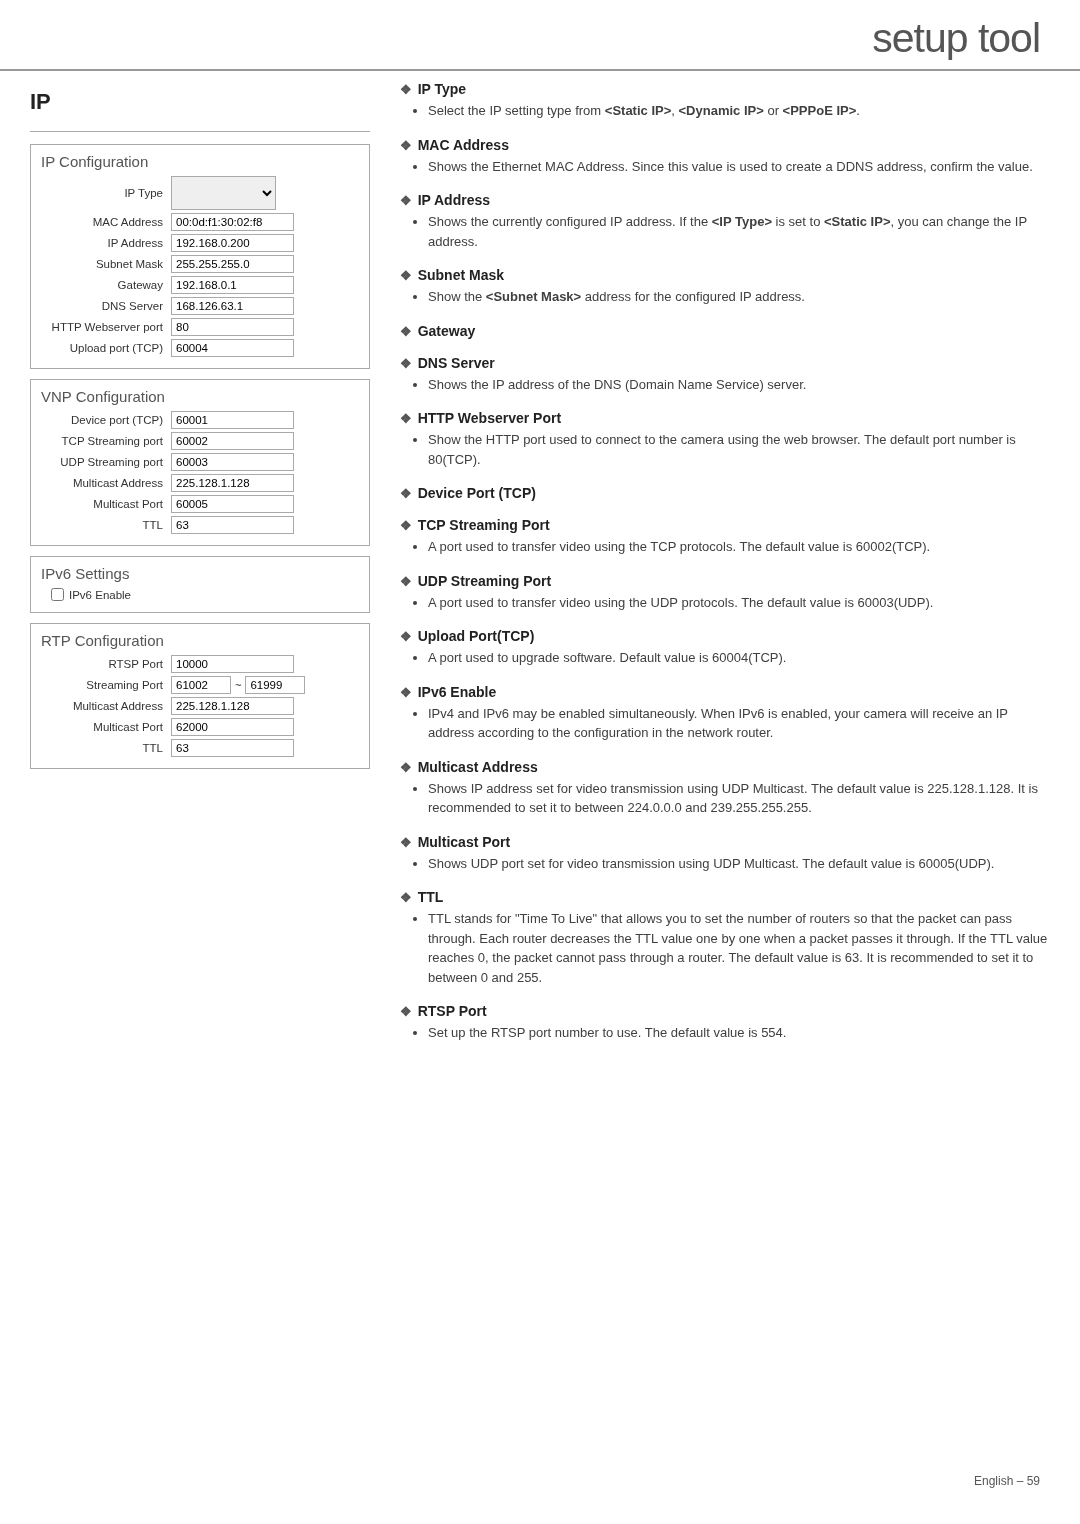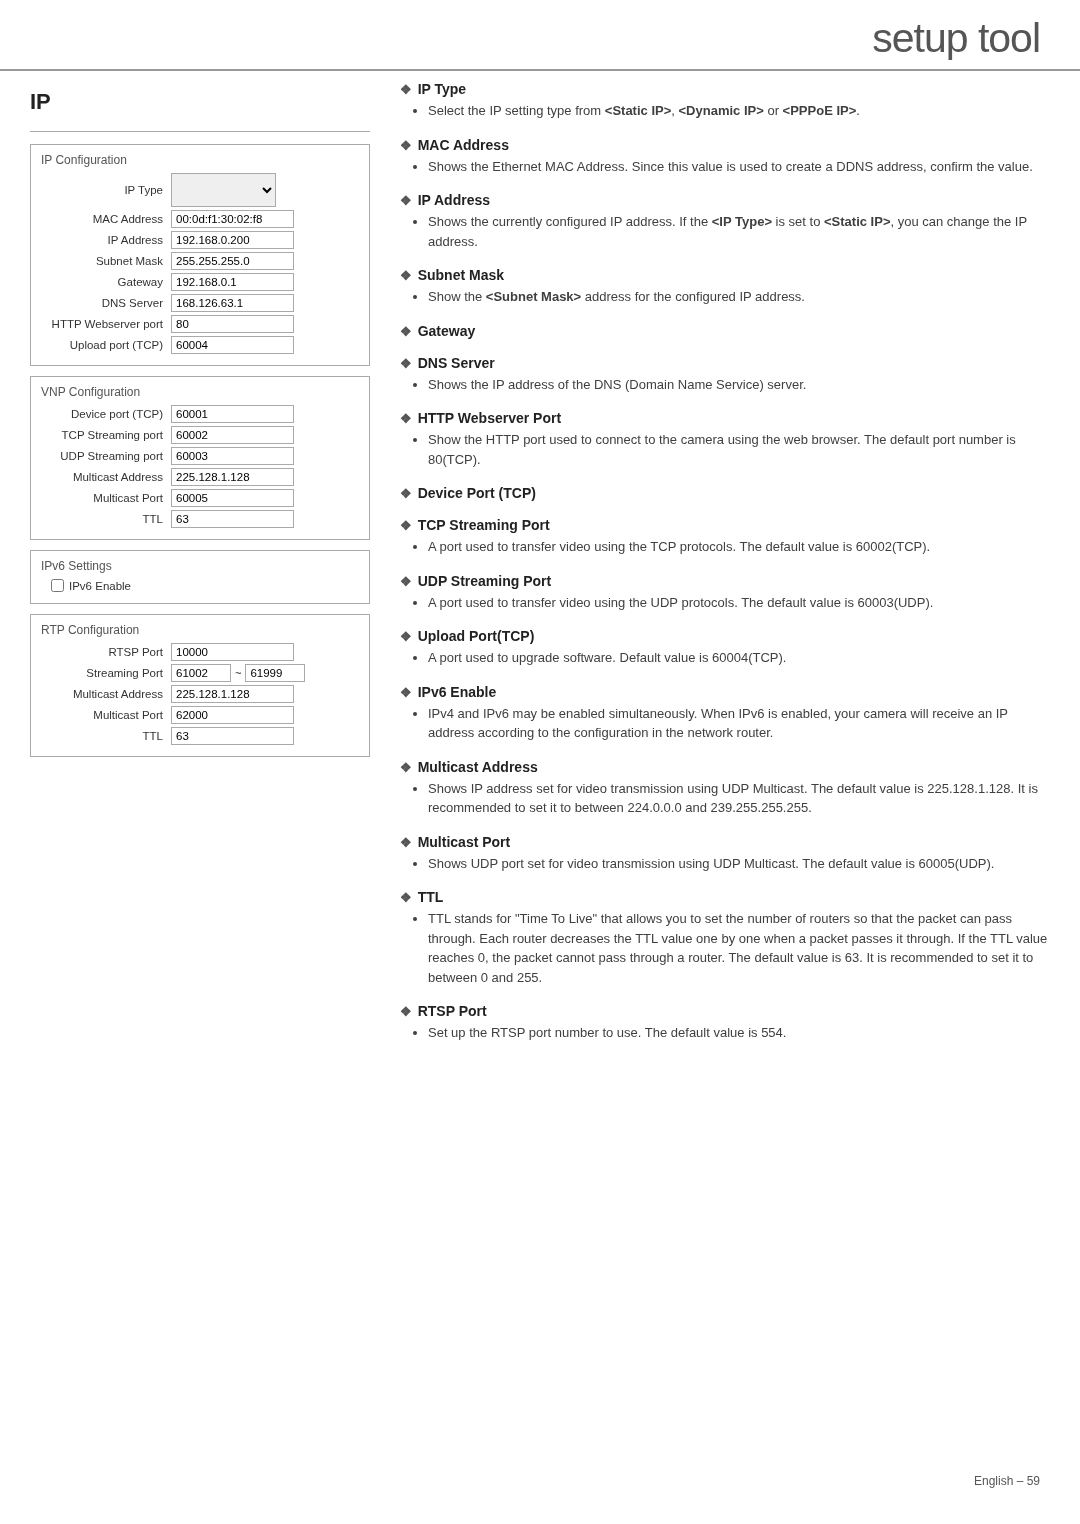--- a/index.html
+++ b/index.html
@@ -58,21 +58,21 @@
     }
 
     
     .config-panel {
       border: 1px solid #aaa;
       padding: 8px 10px;
       margin-bottom: 10px;
       font-size: 12px;
     }
     .config-panel .panel-title {
-      font-size: 12px;
+      font-size: 15px;
       color: #555;
       margin-bottom: 6px;
     }
     .config-row {
       display: flex;
       align-items: center;
       margin-bottom: 3px;
     }
     .config-row label {
       width: 130px;

